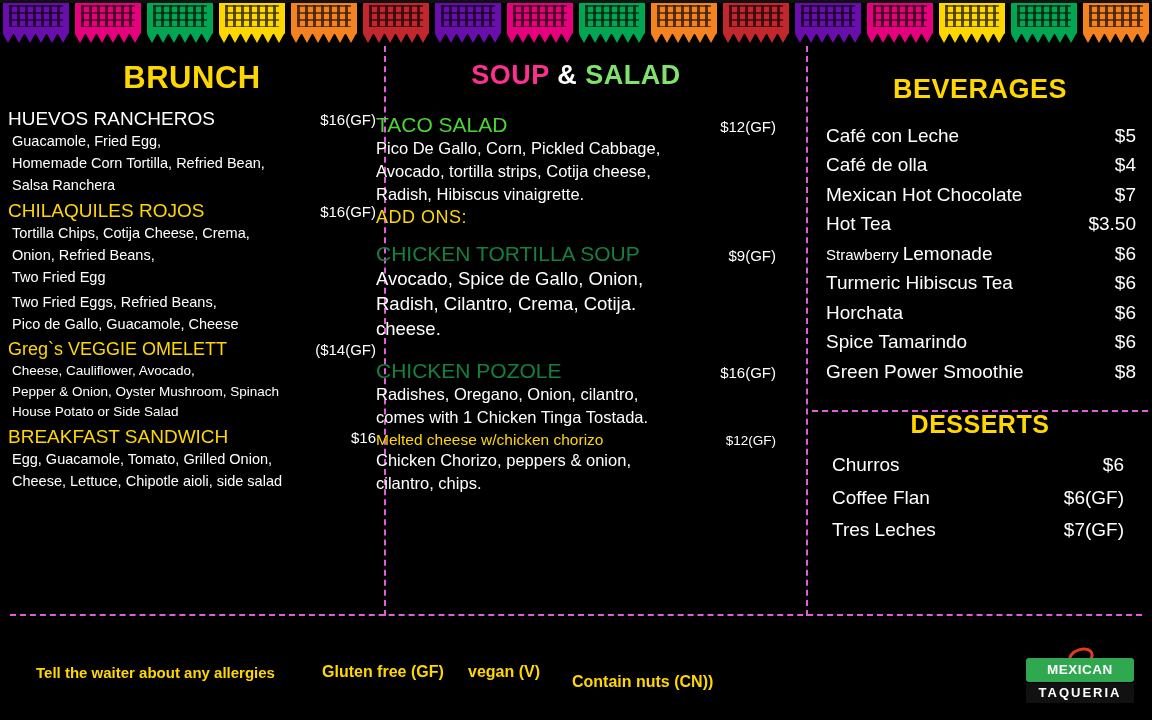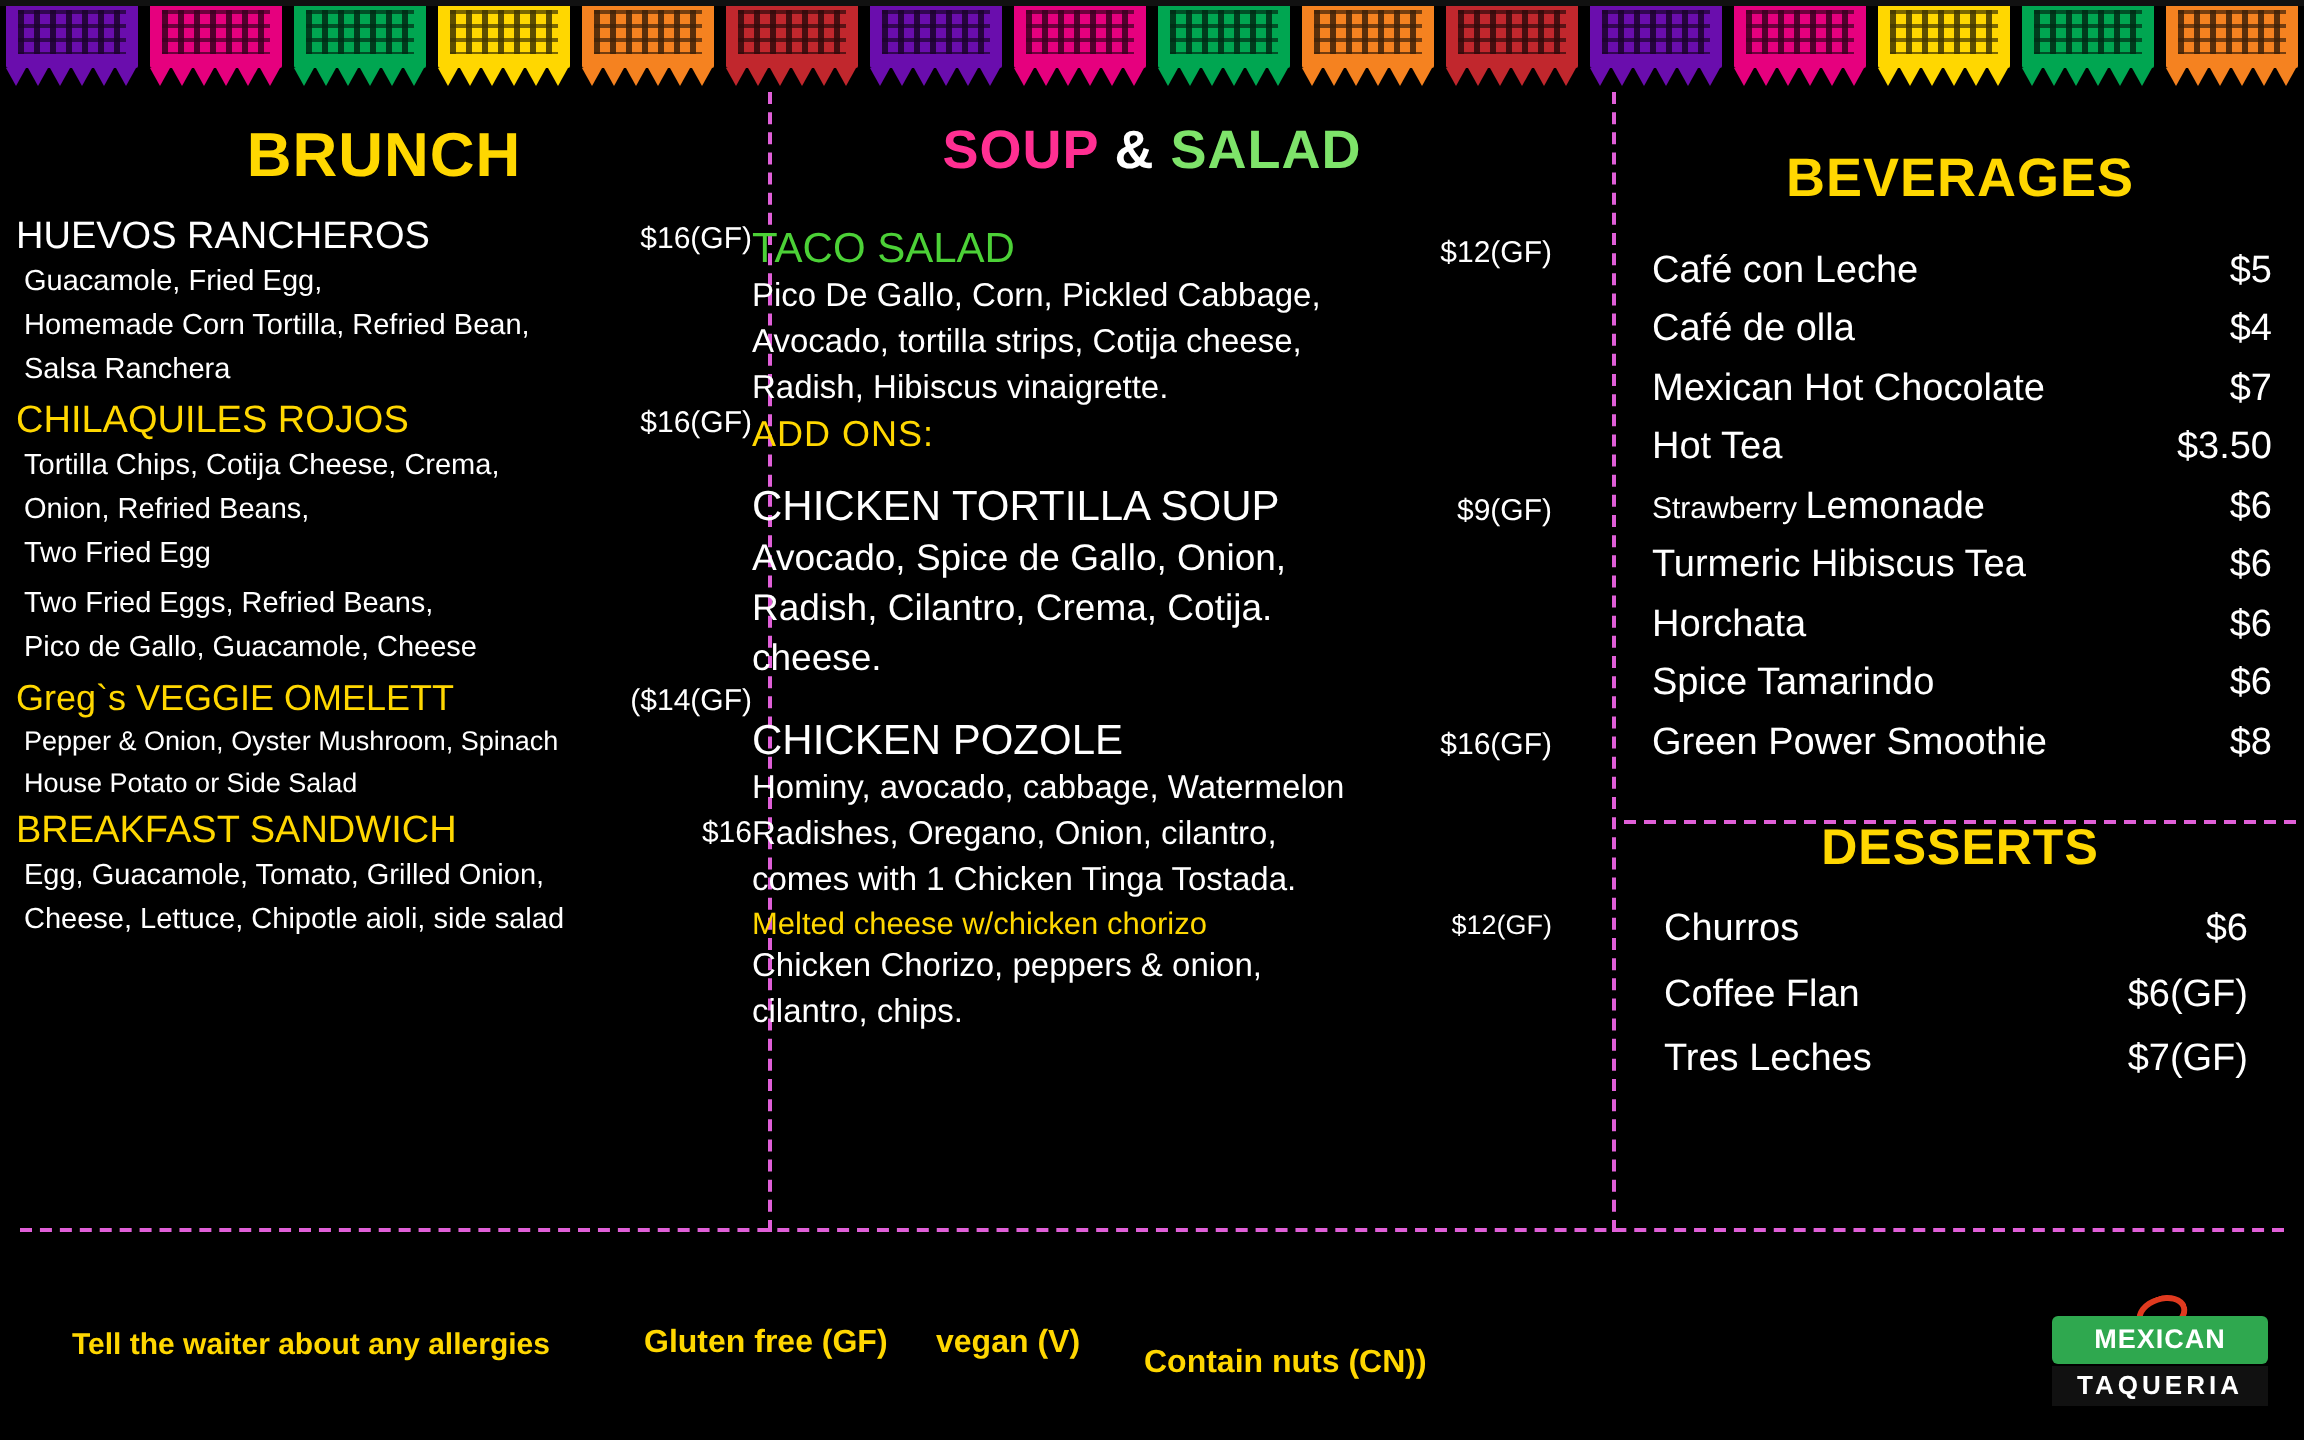--- a/index.html
+++ b/index.html
@@ -128,21 +128,21 @@
 
   
   .s-item { margin-bottom: 4px; }
   .s-head {
     display: flex; align-items: baseline;
     justify-content: space-between;
     white-space: nowrap;
   }
   .s-name { font-size: 21px; }
   .s-name.green { color: #4cd137; }
-  .s-name.yellow { color: #ffffff; }
+  .s-name.yellow { color: #15803d; }
   .s-price { font-size: 15px; color: #fff; padding-left: 10px; }
   .s-desc {
     font-size: 16.5px; line-height: 1.32; color: #fff; margin-top: 1px;
   }
   .s-desc.big { font-size: 18.5px; line-height: 1.3; }
   .addons-label { color: #ffd700; font-size: 18px; margin-top: 2px; letter-spacing: .5px; }
   .addons-row { font-size: 17px; margin-top: 1px; }
   .addons-row .steak { color: #ff3b30; }
   .addons-row .chick { color: #ffffff; }
   .addons-row .shrimp { color: #ffd700; }
@@ -425,20 +425,21 @@
           </div>
           <div class="item">
             <div class="desc">Two Fried Eggs, Refried Beans,</div>
             <div class="desc">Pico de Gallo, Guacamole, Cheese</div>
           </div>
           <div class="item">
             <div class="item-head">
               <span class="i-name small" style="color: rgb(255, 215, 0);">Greg`s VEGGIE OMELETT</span>
               <span class="i-price">($14(GF)</span>
             </div>
+            <div class="desc small">Cheese, Cauliflower, Avocado,</div>
             <div class="desc small">Pepper &amp; Onion, Oyster Mushroom, Spinach</div>
             <div class="desc small">House Potato or Side Salad</div>
           </div>
           <div class="item">
             <div class="item-head">
               <span class="i-name" style="color: rgb(255, 215, 0);">BREAKFAST SANDWICH</span>
               <span class="i-price">$16</span>
             </div>
             <div class="desc">Egg, Guacamole, Tomato, Grilled Onion,</div>
             <div class="desc">Cheese, Lettuce, Chipotle aioli,  side salad</div>
@@ -470,21 +471,20 @@
             </div>
             <div class="s-desc big">Avocado, Spice de Gallo, Onion,</div>
             <div class="s-desc big">Radish, Cilantro, Crema, Cotija.</div>
             <div class="s-desc big">cheese.</div>
           </div>
           <div class="s-item" style="margin-bottom: 0px;">
             <div class="s-head">
               <span class="s-name yellow">CHICKEN POZOLE</span>
               <span class="s-price">$16(GF)</span>
             </div>
-            <div class="s-desc">Hominy, avocado, cabbage, Watermelon</div>
             <div class="s-desc">Radishes, Oregano, Onion, cilantro,</div>
             <div class="s-desc">comes with 1 Chicken Tinga Tostada.</div>
             <div class="s-head" style="margin-top: 2px;">
               <span class="melted">Melted cheese w/chicken chorizo</span>
               <span class="melted-price">$12(GF)</span>
             </div>
             <div class="s-desc">Chicken Chorizo, peppers &amp; onion,</div>
             <div class="s-desc">cilantro, chips.</div>
           </div>
         </div>

